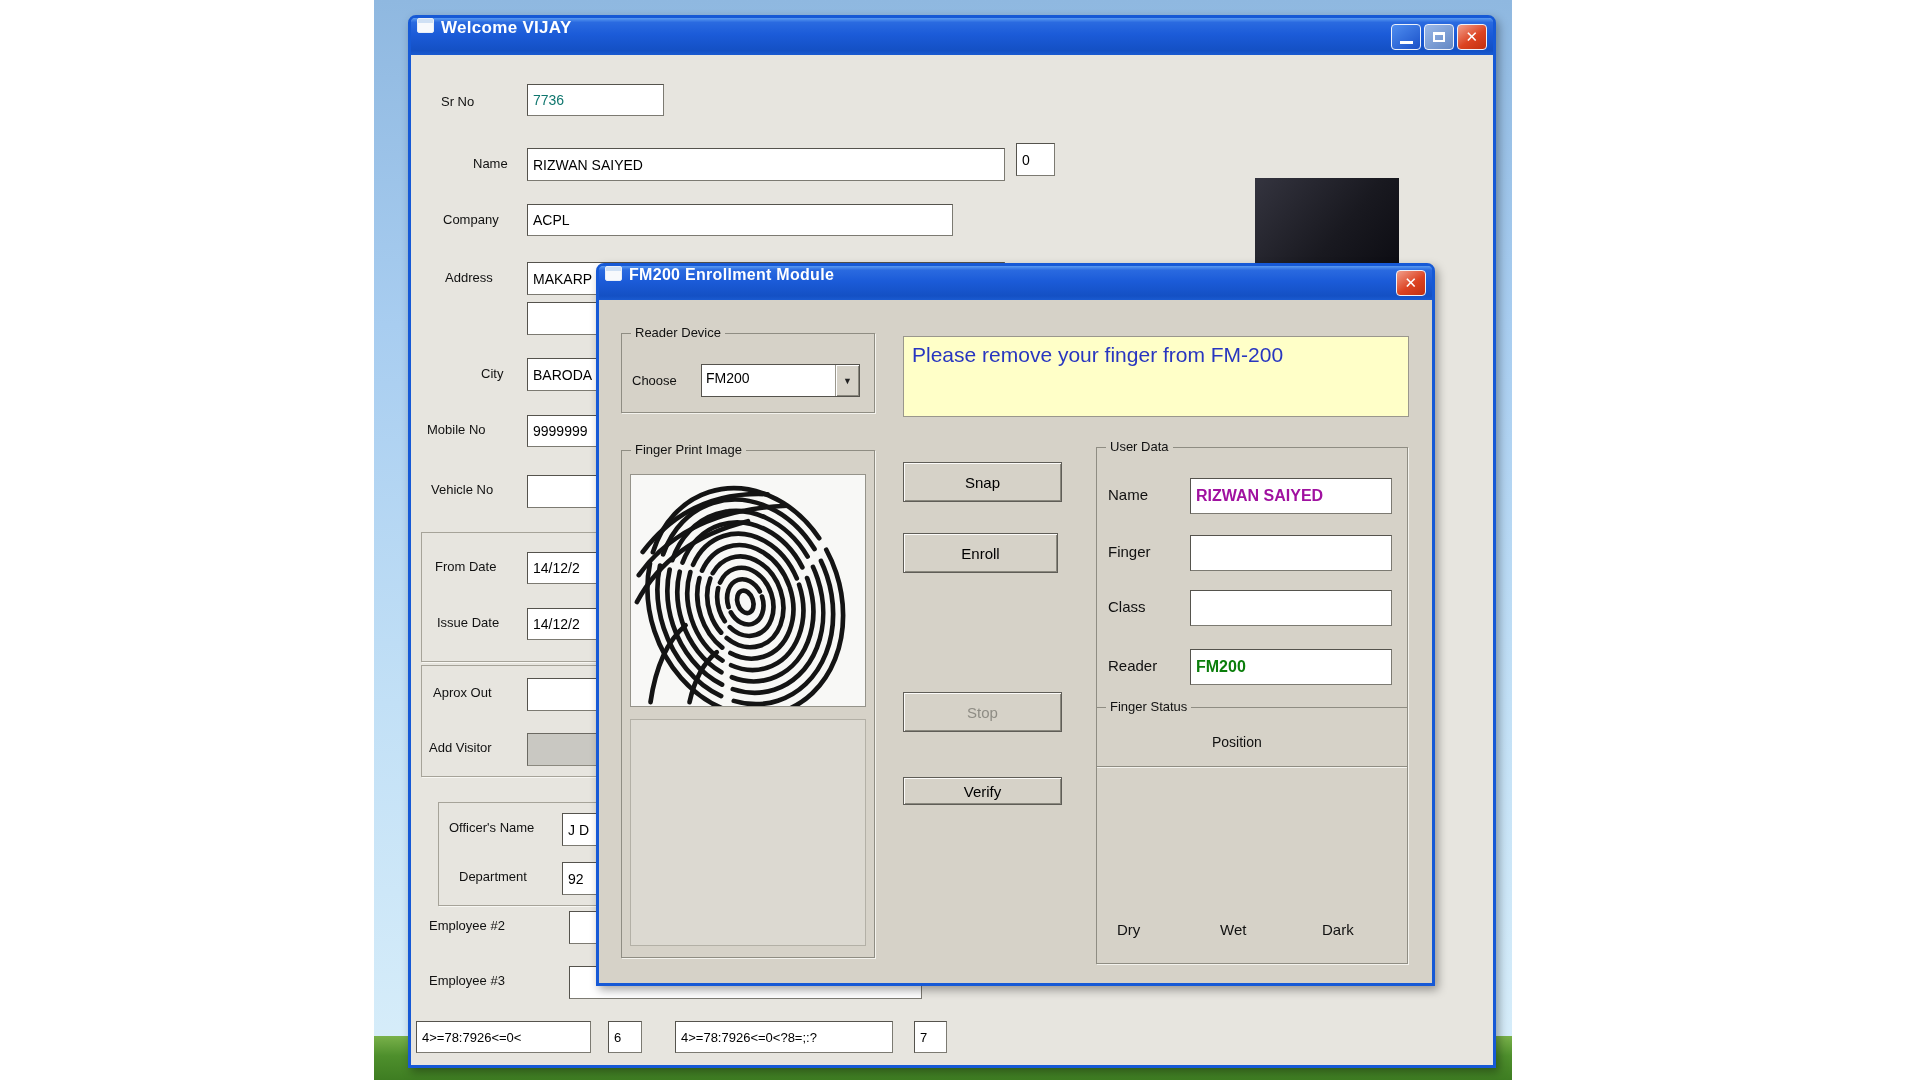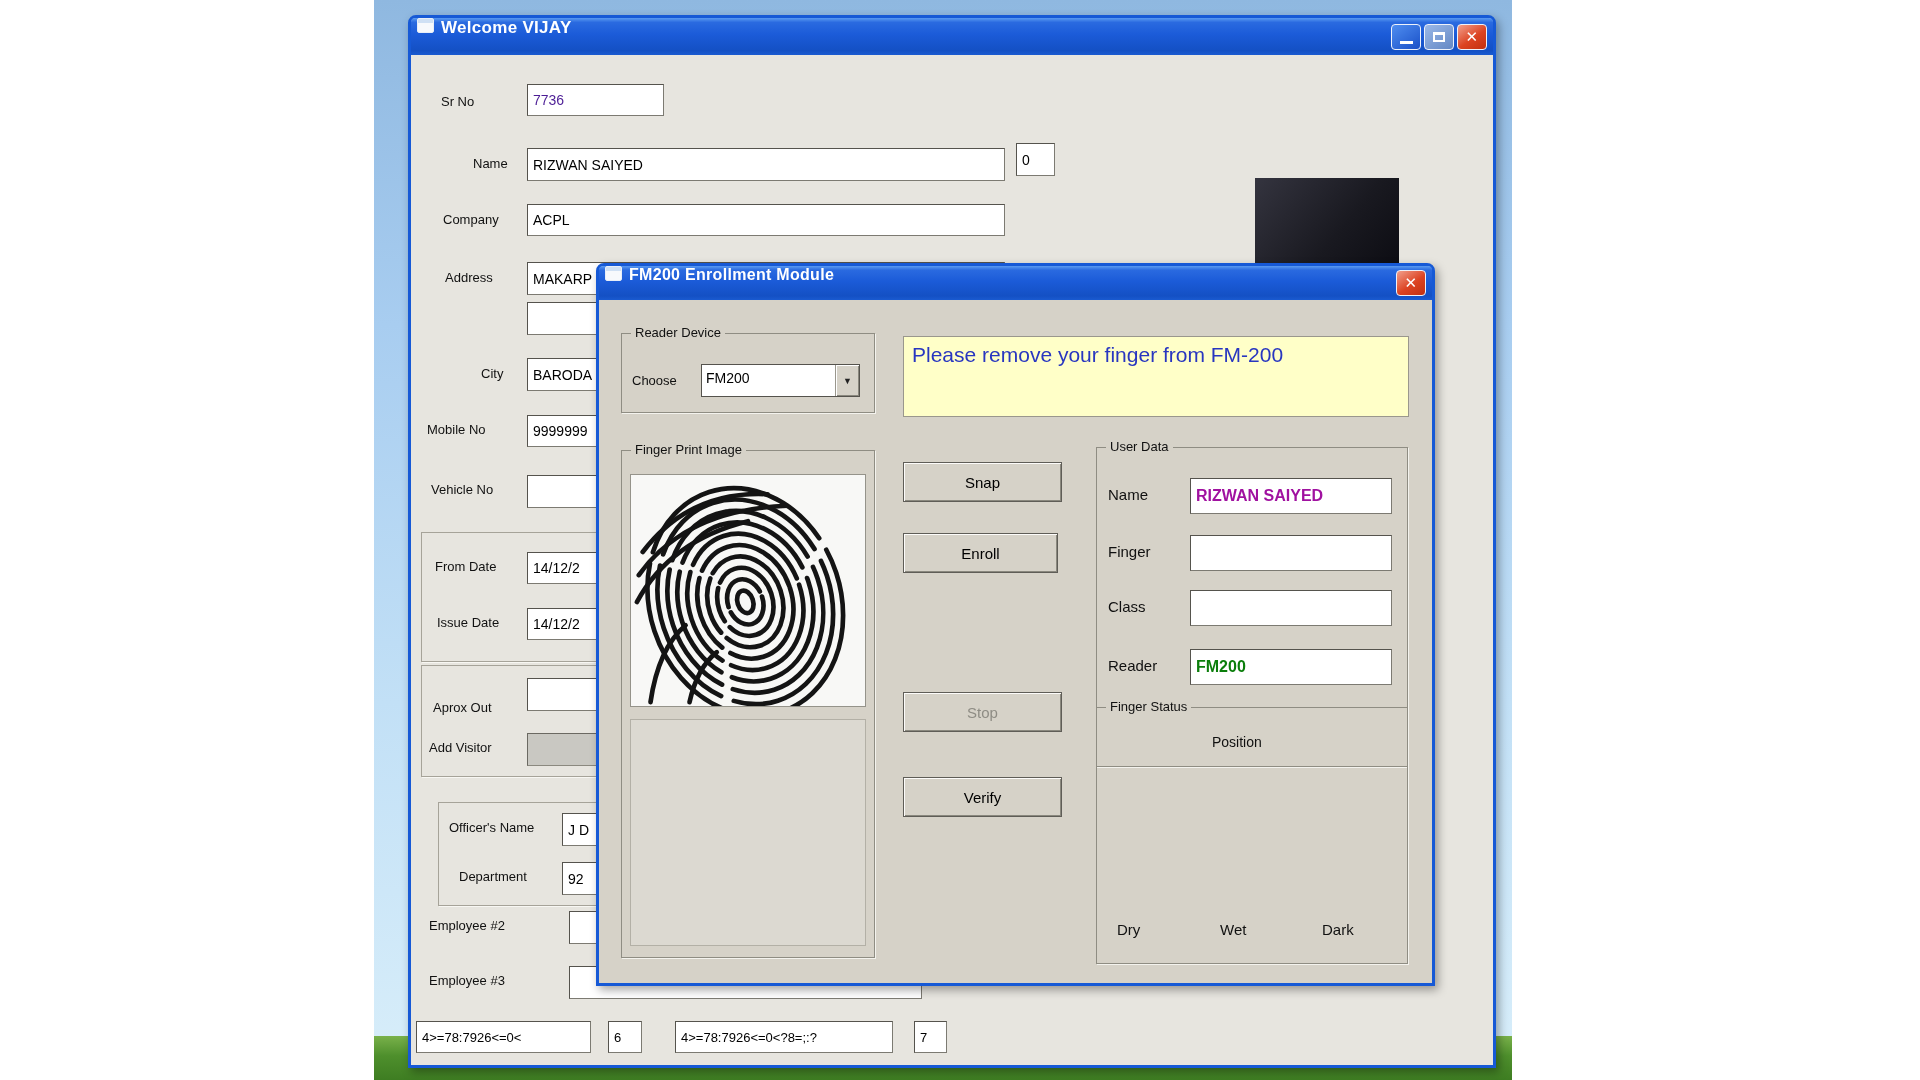--- a/index.html
+++ b/index.html
@@ -26,21 +26,21 @@
     font-size:15px;font-weight:bold;display:flex;align-items:center;justify-content:center;cursor:pointer;}
   .btn-min{background:linear-gradient(145deg,#4f8ef0,#1a50c8);}
   .btn-max{background:linear-gradient(145deg,#9ab8e8,#6488c4);}
   .btn-close{background:linear-gradient(145deg,#f2a08c 0%,#dc4322 55%,#c23010 100%);}
   .min-glyph{width:13px;height:3px;background:#fff;margin-top:12px;}
   .max-glyph{width:12px;height:10px;border:2px solid #fff;border-top-width:3px;}
   .lbl{position:absolute;font-size:13px;color:#111;white-space:nowrap;}
   .tbx{position:absolute;background:#fff;border:1px solid #7c7a72;border-top-color:#55534d;
     border-left-color:#55534d;font:14px "Liberation Sans","DejaVu Sans",sans-serif;
     padding:0 5px;color:#000;outline:none;}
-  .muted{color:#4c1d95;}
+  .muted{color:#0f766e;}
   .greybox{position:absolute;background:#c9c8c2;border:1px solid #8b897f;
     border-top-color:#6b6962;border-left-color:#6b6962;cursor:pointer;}
   .frame{position:absolute;border:1px solid #a6a399;box-shadow:1px 1px 0 #f8f7f3;}
   .group{position:absolute;border:1px solid #8f8d83;box-shadow:1px 1px 0 #f4f3ee;}
   .group-title{position:absolute;top:-9px;left:9px;background:#d6d2c8;padding:0 4px;
     font-size:13px;color:#111;white-space:nowrap;}
   .btn3d{position:absolute;background:#d6d2c8;border:1px solid #5f5d57;
     box-shadow:inset 1px 1px 0 #fdfcfa,inset -1px -1px 0 #8a887e;font-size:15px;color:#000000;
     display:flex;align-items:center;justify-content:center;cursor:pointer;}
   .btn3d.disabled{color:#8e8c84;}
@@ -91,31 +91,31 @@
 
   <span class="lbl" style="left:30px;top:76px;">Sr No</span>
   <span class="lbl" style="left:62px;top:138px;">Name</span>
   <span class="lbl" style="left:32px;top:194px;">Company</span>
   <span class="lbl" style="left:34px;top:252px;">Address</span>
   <span class="lbl" style="left:70px;top:348px;">City</span>
   <span class="lbl" style="left:16px;top:404px;">Mobile No</span>
   <span class="lbl" style="left:20px;top:464px;">Vehicle No</span>
   <span class="lbl" style="left:24px;top:541px;">From Date</span>
   <span class="lbl" style="left:26px;top:597px;">Issue Date</span>
-  <span class="lbl" style="left:22px;top:667px;margin-top:15px;">Aprox Out</span>
+  <span class="lbl" style="left:22px;top:667px;">Aprox Out</span>
   <span class="lbl" style="left:18px;top:722px;">Add Visitor</span>
   <span class="lbl" style="left:38px;top:802px;">Officer's Name</span>
   <span class="lbl" style="left:48px;top:851px;">Department</span>
   <span class="lbl" style="left:18px;top:900px;">Employee #2</span>
   <span class="lbl" style="left:18px;top:955px;">Employee #3</span>
 
   <input class="tbx muted" style="left: 116px; top: 66px; width: 137px; height: 32px;" value="7736">
   <input class="tbx" style="left: 116px; top: 130px; width: 478px; height: 33px;" value="RIZWAN SAIYED">
   <input class="tbx" style="left: 605px; top: 125px; width: 39px; height: 33px;" value="0">
-  <input class="tbx" style="left: 116px; top: 186px; width: 478px; height: 32px;" value="ACPL">
+  <input class="tbx" style="left: 116px; top: 186px; width: 426px; height: 32px;" value="ACPL">
   <input class="tbx" style="left: 116px; top: 244px; width: 478px; height: 33px;" value="MAKARP">
   <input class="tbx" style="left: 116px; top: 284px; width: 478px; height: 33px;" value="">
   <input class="tbx" style="left: 116px; top: 340px; width: 478px; height: 33px;" value="BARODA">
   <input class="tbx" style="left: 116px; top: 397px; width: 478px; height: 32px;" value="9999999">
   <input class="tbx" style="left: 116px; top: 457px; width: 478px; height: 33px;" value="">
   <input class="tbx" style="left: 116px; top: 534px; width: 478px; height: 32px;" value="14/12/2">
   <input class="tbx" style="left: 116px; top: 590px; width: 478px; height: 32px;" value="14/12/2">
   <input class="tbx" style="left: 116px; top: 660px; width: 478px; height: 33px;" value="">
   <div class="greybox" style="left:116px;top:715px;width:478px;height:33px;"></div>
   <input class="tbx" style="left: 151px; top: 795px; width: 360px; height: 33px;" value="J D">
@@ -179,21 +179,21 @@
         <path d="M10,118 Q14,90 28,78"></path>
         <path d="M30,118 Q34,100 44,92"></path>
       </g>
     </svg>
   </div>
   <div class="fp-panel" style="left:31px;top:453px;width:236px;height:227px;"></div>
 
   <div class="btn3d" style="left:304px;top:196px;width:159px;height:40px;">Snap</div>
   <div class="btn3d" style="left:304px;top:267px;width:155px;height:40px;">Enroll</div>
   <div class="btn3d disabled" style="left:304px;top:426px;width:159px;height:40px;">Stop</div>
-  <div class="btn3d" style="left:304px;top:511px;width:159px;height:40px;">Verify</div>
+  <div class="btn3d" style="left:304px;top:511px;width:159px;height:28px;">Verify</div>
 
   <div class="group" style="left:497px;top:181px;width:312px;height:320px;">
     <span class="group-title">User Data</span>
   </div>
   <span class="status-lbl" style="left:509px;top:220px;">Name</span>
   <span class="status-lbl" style="left:509px;top:277px;">Finger</span>
   <span class="status-lbl" style="left:509px;top:332px;">Class</span>
   <span class="status-lbl" style="left:509px;top:391px;">Reader</span>
   <input class="tbx val-name" style="left: 591px; top: 212px; width: 202px; height: 36px;" value="RIZWAN SAIYED">
   <input class="tbx" style="left: 591px; top: 269px; width: 202px; height: 36px;" value="">

